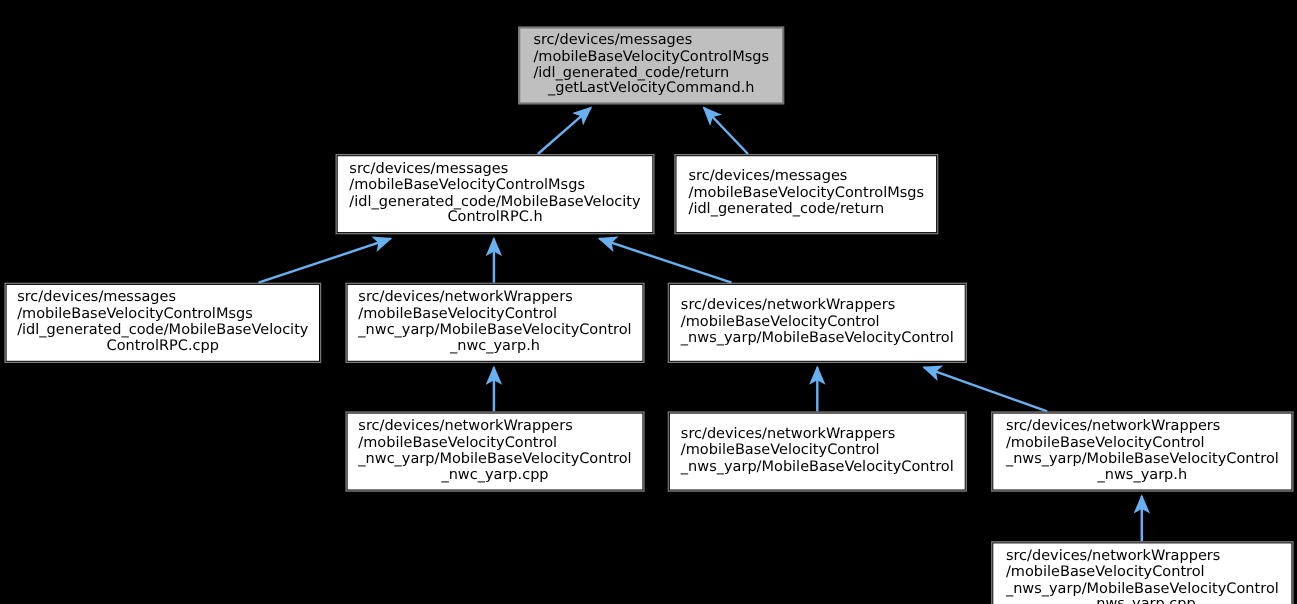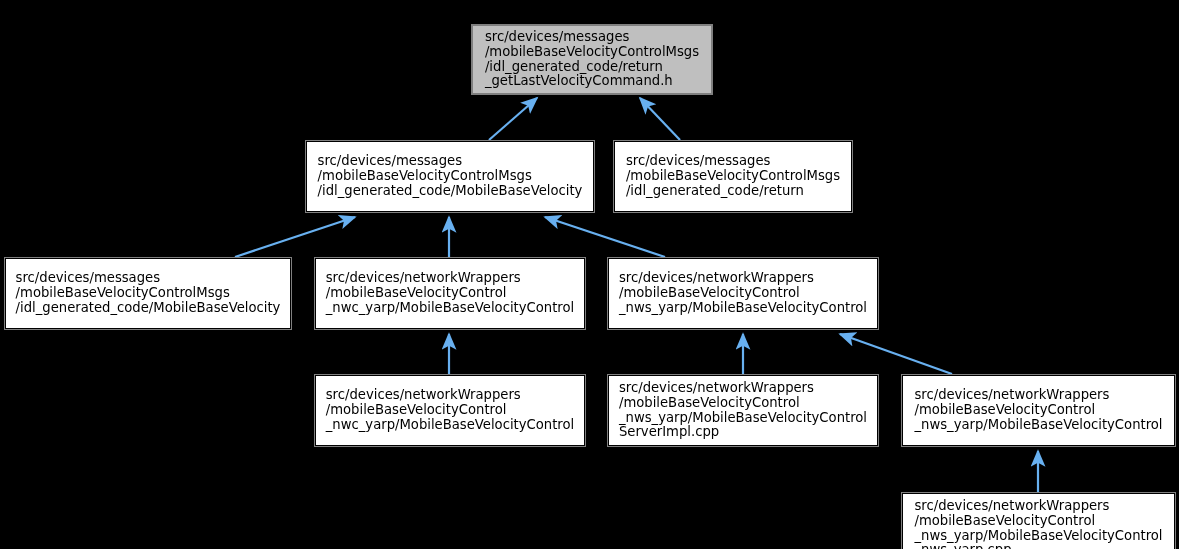--- a/index.html
+++ b/index.html
@@ -50,21 +50,21 @@
     white-space: pre;
     letter-spacing: 0px;
   }
   .node-label .ln {
     display: block;
   }
   .node-label .ln.l {
     text-align: left;
   }
   .node-label .ln.c {
-    text-align: left;
+    text-align: center;
   }
 </style>
 </head>
 <body>
 
 <div id="canvas">
   <svg id="edges" viewBox="0 0 1179 549" width="1179" height="549" xmlns="http://www.w3.org/2000/svg">
     <defs>
       <marker id="arrowhead" markerWidth="9" markerHeight="9" refX="7.2" refY="3.4" orient="auto" markerUnits="strokeWidth">
         <path d="M0,0 L8,3.4 L0,6.8 L1.9,3.4 z" fill="#68b0f0"></path>
@@ -80,40 +80,40 @@
         <line x1="743" y1="354" x2="743" y2="314" stroke="#68b0f0" stroke-width="2.2" marker-end="url(#arrowhead)"></line>
         <line x1="952" y1="354" x2="840" y2="314" stroke="#68b0f0" stroke-width="2.2" marker-end="url(#arrowhead)"></line>
         <line x1="1038" y1="472" x2="1038" y2="431" stroke="#68b0f0" stroke-width="2.2" marker-end="url(#arrowhead)"></line>
       </g>
   </svg>
   <div id="node-layer">
       <div class="node root" style="left: 472px; top: 5px; width: 240px; height: 69px;">
         <div class="node-label"><span class="ln l">src/devices/messages</span><span class="ln l">/mobileBaseVelocityControlMsgs</span><span class="ln l">/idl_generated_code/return</span><span class="ln c">_getLastVelocityCommand.h</span></div>
       </div>
       <div class="node" style="left: 306px; top: 121px; width: 288px; height: 71px;">
-        <div class="node-label"><span class="ln l">src/devices/messages</span><span class="ln l">/mobileBaseVelocityControlMsgs</span><span class="ln l">/idl_generated_code/MobileBaseVelocity</span></div>
+        <div class="node-label"><span class="ln l">src/devices/messages</span><span class="ln l">/mobileBaseVelocityControlMsgs</span><span class="ln l">/idl_generated_code/MobileBaseVelocity</span><span class="ln c">ControlRPC.h</span></div>
       </div>
       <div class="node" style="left: 614px; top: 121px; width: 238px; height: 71px;">
         <div class="node-label"><span class="ln l">src/devices/messages</span><span class="ln l">/mobileBaseVelocityControlMsgs</span><span class="ln l">/idl_generated_code/return</span></div>
       </div>
       <div class="node" style="left: 5px; top: 238px; width: 286px; height: 71px;">
-        <div class="node-label"><span class="ln l">src/devices/messages</span><span class="ln l">/mobileBaseVelocityControlMsgs</span><span class="ln l">/idl_generated_code/MobileBaseVelocity</span></div>
+        <div class="node-label"><span class="ln l">src/devices/messages</span><span class="ln l">/mobileBaseVelocityControlMsgs</span><span class="ln l">/idl_generated_code/MobileBaseVelocity</span><span class="ln c">ControlRPC.cpp</span></div>
       </div>
       <div class="node" style="left: 315px; top: 238px; width: 270px; height: 71px;">
-        <div class="node-label"><span class="ln l">src/devices/networkWrappers</span><span class="ln l">/mobileBaseVelocityControl</span><span class="ln l">_nwc_yarp/MobileBaseVelocityControl</span></div>
+        <div class="node-label"><span class="ln l">src/devices/networkWrappers</span><span class="ln l">/mobileBaseVelocityControl</span><span class="ln l">_nwc_yarp/MobileBaseVelocityControl</span><span class="ln c">_nwc_yarp.h</span></div>
       </div>
       <div class="node" style="left: 608px; top: 238px; width: 270px; height: 71px;">
         <div class="node-label"><span class="ln l">src/devices/networkWrappers</span><span class="ln l">/mobileBaseVelocityControl</span><span class="ln l">_nws_yarp/MobileBaseVelocityControl</span></div>
       </div>
       <div class="node" style="left: 315px; top: 355px; width: 270px; height: 71px;">
-        <div class="node-label"><span class="ln l">src/devices/networkWrappers</span><span class="ln l">/mobileBaseVelocityControl</span><span class="ln l">_nwc_yarp/MobileBaseVelocityControl</span></div>
+        <div class="node-label"><span class="ln l">src/devices/networkWrappers</span><span class="ln l">/mobileBaseVelocityControl</span><span class="ln l">_nwc_yarp/MobileBaseVelocityControl</span><span class="ln c">_nwc_yarp.cpp</span></div>
       </div>
       <div class="node" style="left: 608px; top: 355px; width: 270px; height: 71px;">
-        <div class="node-label"><span class="ln l">src/devices/networkWrappers</span><span class="ln l">/mobileBaseVelocityControl</span><span class="ln l">_nws_yarp/MobileBaseVelocityControl</span><span class="ln c">ServerImpl.cpp</span></div>
+        <div class="node-label"><span class="ln l">src/devices/networkWrappers</span><span class="ln l">/mobileBaseVelocityControl</span><span class="ln l">_nws_yarp/MobileBaseVelocityControl</span></div>
       </div>
       <div class="node" style="left: 902px; top: 355px; width: 273px; height: 71px;">
-        <div class="node-label"><span class="ln l">src/devices/networkWrappers</span><span class="ln l">/mobileBaseVelocityControl</span><span class="ln l">_nws_yarp/MobileBaseVelocityControl</span></div>
+        <div class="node-label"><span class="ln l">src/devices/networkWrappers</span><span class="ln l">/mobileBaseVelocityControl</span><span class="ln l">_nws_yarp/MobileBaseVelocityControl</span><span class="ln c">_nws_yarp.h</span></div>
       </div>
       <div class="node" style="left: 902px; top: 473px; width: 273px; height: 71px;">
         <div class="node-label"><span class="ln l">src/devices/networkWrappers</span><span class="ln l">/mobileBaseVelocityControl</span><span class="ln l">_nws_yarp/MobileBaseVelocityControl</span><span class="ln c">_nws_yarp.cpp</span></div>
       </div>
     </div>
 </div>
 
 </body></html>

